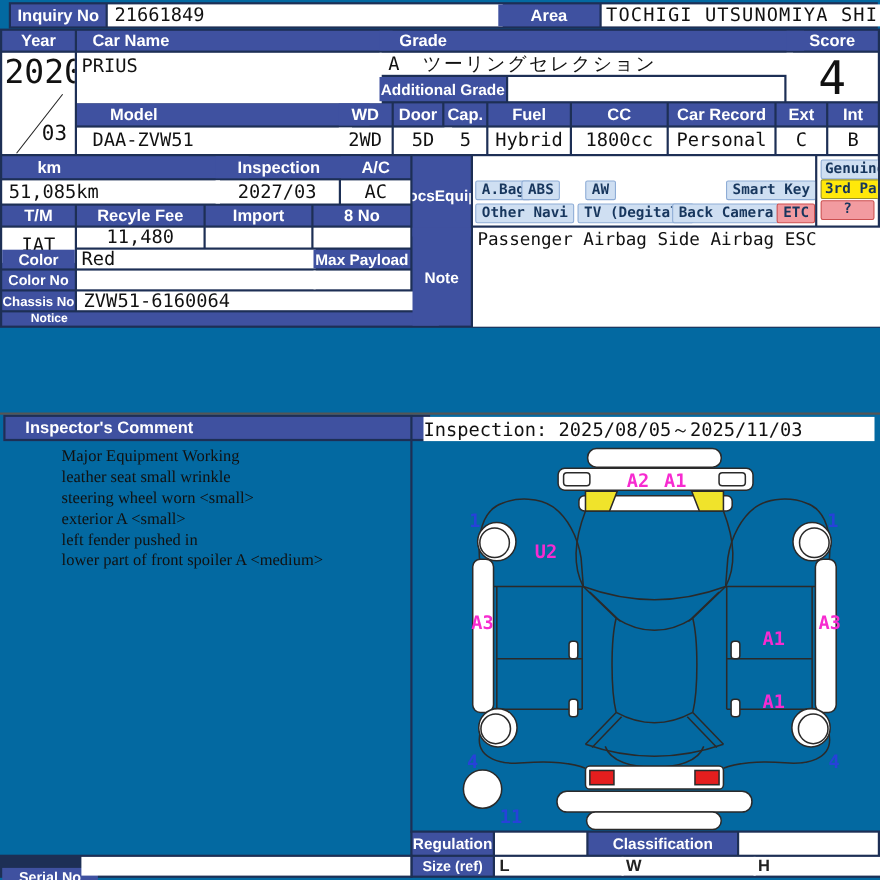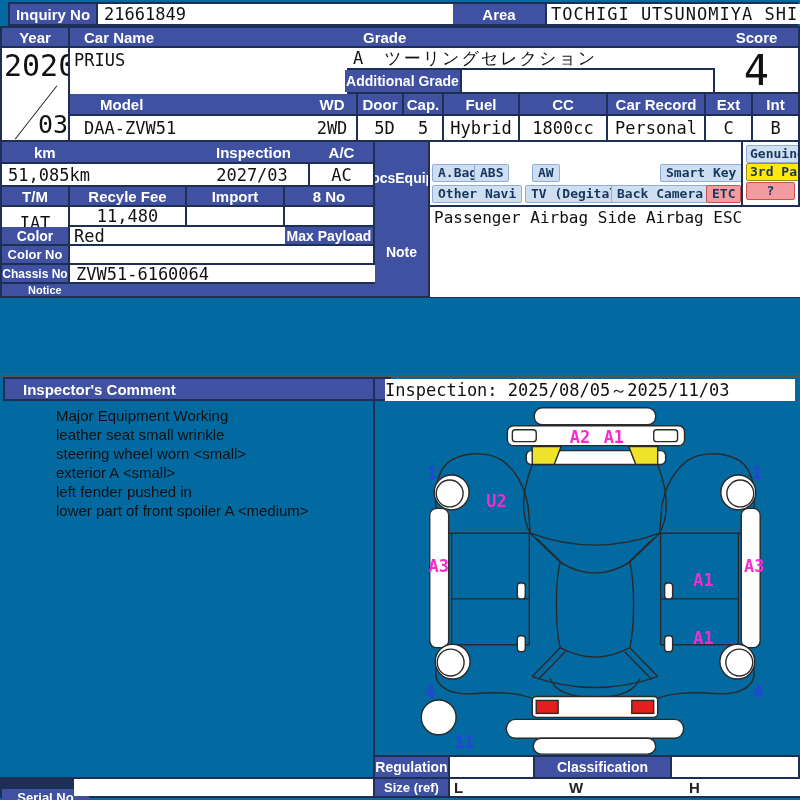--- a/index.html
+++ b/index.html
@@ -20,21 +20,21 @@
   .badge.pink{background:#f29ba0;border:1px solid #cc5050;}
   #eq-row1 .badge{top:22px}
   #eq-row1 .badge:nth-child(1){left:2px}#eq-row1 .badge:nth-child(2){left:44px}
   #eq-row1 .badge:nth-child(3){left:102px}#eq-row1 .badge:nth-child(4){left:230px}
   #eq-row2 .badge{top:43px}
   #eq-row2 .badge:nth-child(1){left:2px}#eq-row2 .badge:nth-child(2){left:95px}
   #eq-row2 .badge:nth-child(3){left:181px}#eq-row2 .badge:nth-child(4){left:276px}
   #eq-right .badge{left:3px;min-width:38px;text-align:center;padding:0 3px;}
   #eq-right .badge:nth-child(1){top:3px}#eq-right .badge:nth-child(2){top:21px}
   #eq-right .badge:nth-child(3){top:40px;width:41px;}
-  .cmt-line{font-family:Liberation Sans, sans-serif;font-size:15px;line-height:19px;color:#111;white-space:pre;padding-left:48px;}
+  .cmt-line{font-family:Liberation Serif, serif;font-size:15px;line-height:19px;color:#111;white-space:pre;padding-left:48px;}
   svg text{font-family:"DejaVu Sans Mono",monospace;font-size:17px;font-weight:bold;}
   .thin{font-size:13px;} .mid{font-size:14px;}
 </style>
 </head>
 <body>
 
 <div id="sheet">
 
   <div class="bk" style="left:8px;top:2px;width:790px;height:24px"></div>
   <div class="bk" style="left:0px;top:26px;width:800px;height:272px"></div>
@@ -44,21 +44,21 @@
   <div class="hd" style="left:453px;top:4px;width:92px;height:20px">Area</div>
   <div class="vl" style="left:547px;top:4px;width:249px;height:20px;padding-left:4px;letter-spacing:1px">TOCHIGI UTSUNOMIYA SHI</div>
 
   <div class="hd" style="left:2px;top:28px;width:66px;height:18px">Year</div>
   <div class="hd lt" style="left:70px;top:28px;width:273px;height:18px;padding-left:14px">Car Name</div>
   <div class="hd lt" style="left:345px;top:28px;width:368px;height:18px;padding-left:18px">Grade</div>
   <div class="hd" style="left:715px;top:28px;width:83px;height:18px">Score</div>
 
   <div class="vl" style="left:2px;top:48px;width:66px;height:92px">
     <span style="position:absolute;left:2px;top:0px;font-size:30px">2020</span>
-    <span style="position:absolute;left:36px;top:62px;font-size:25px">03</span>
+    <span style="position:absolute;left:36px;top:62px;font-size:19px">03</span>
     <span style="position:absolute;left:0px;top:64px;width:68px;height:0;border-top:1.5px solid #222;transform:rotate(-52deg)"></span>
   </div>
 
   <div class="vl" style="left:70px;top:48px;width:273px;height:44px;align-items:flex-start;padding:2px 0 0 4px">PRIUS</div>
   <div class="vl" style="left:345px;top:48px;width:368px;height:20px;padding-left:8px;letter-spacing:2px">A　ツーリングセレクション</div>
   <div class="hd mid" style="left:345px;top:70px;width:115px;height:22px">Additional Grade</div>
   <div class="vl" style="left:462px;top:70px;width:251px;height:22px"></div>
   <div class="vl ct" style="left:715px;top:48px;width:83px;height:44px;font-size:42px">4</div>
 
   <div class="hd lt" style="left:70px;top:94px;width:236px;height:20px;padding-left:30px">Model</div>

